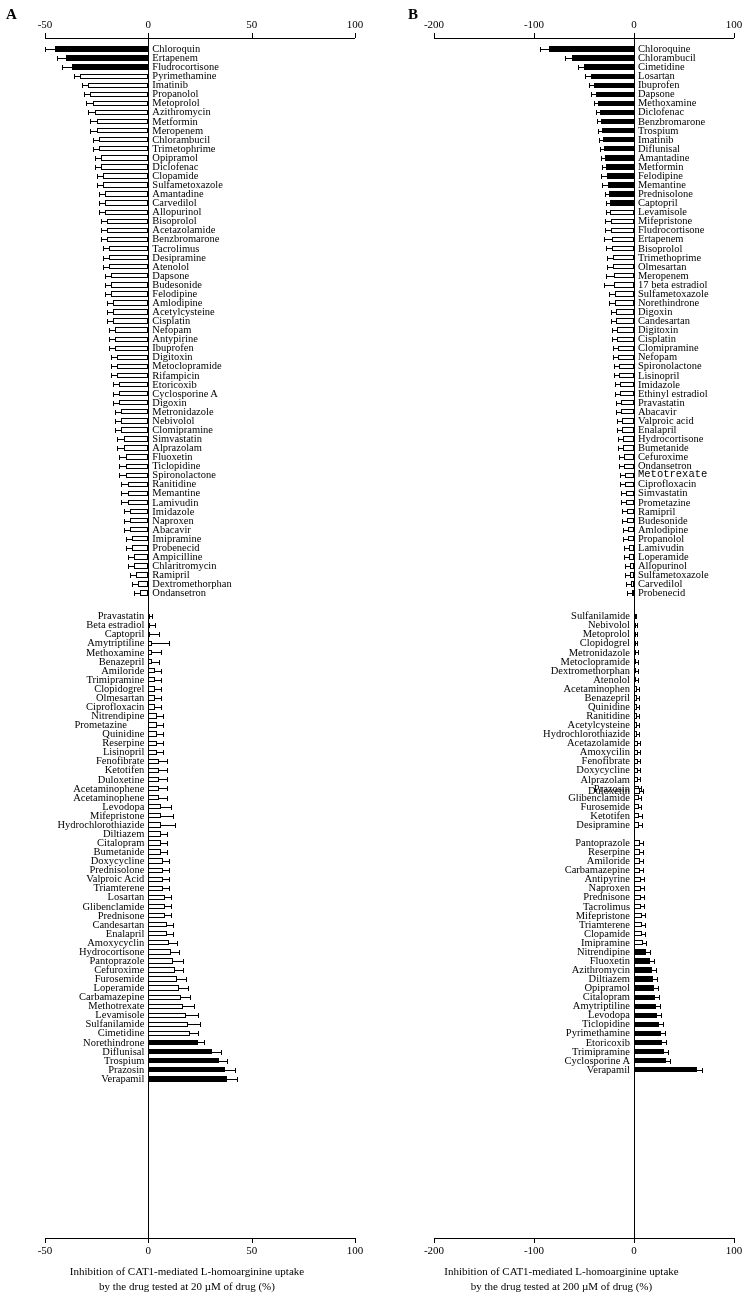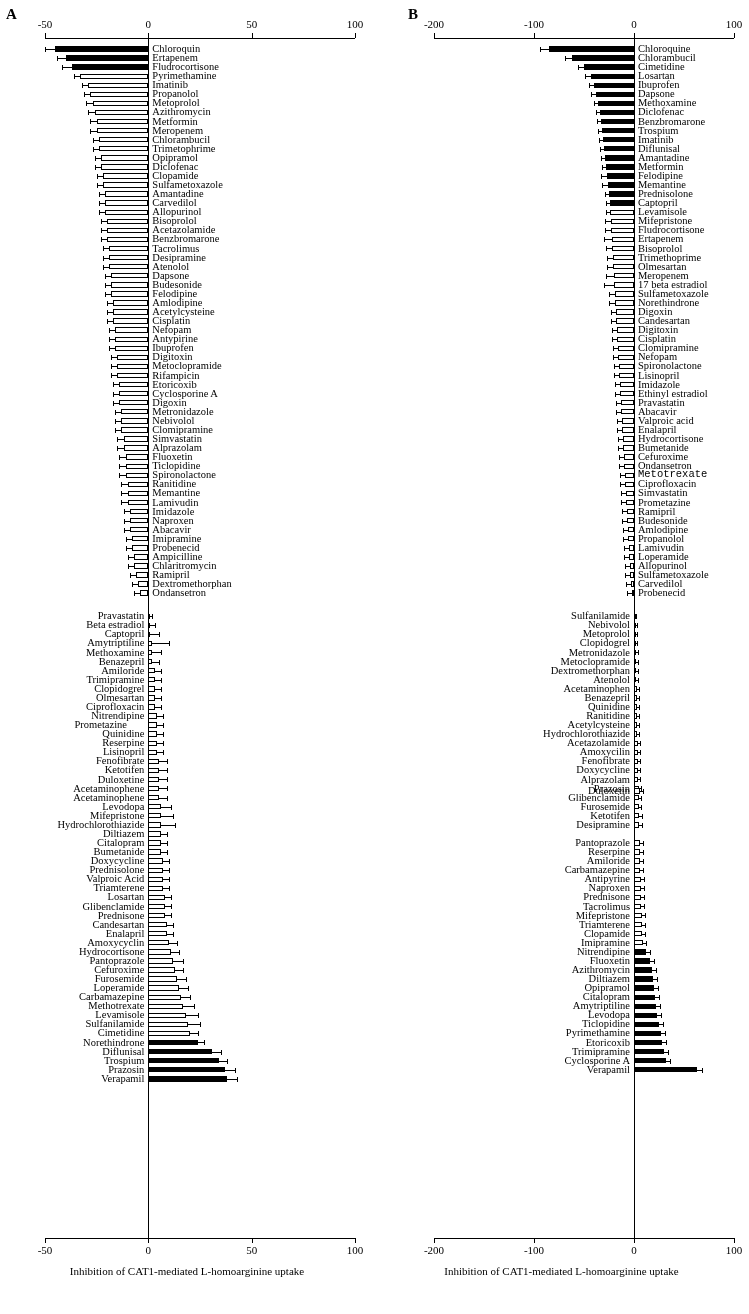--- a/index.html
+++ b/index.html
@@ -743,20 +743,21 @@
       <div class="ticklabel" style="left: 45px; top: 6px;">-50</div>
       <div class="tick" style="left: 148.333px; top: 0px;"></div>
       <div class="ticklabel" style="left: 148.333px; top: 6px;">0</div>
       <div class="tick" style="left: 251.667px; top: 0px;"></div>
       <div class="ticklabel" style="left: 251.667px; top: 6px;">50</div>
       <div class="tick" style="left: 355px; top: 0px;"></div>
       <div class="ticklabel" style="left: 355px; top: 6px;">100</div>
     </div>
   <div class="xtitle" style="top:1264px;">
     <div>Inhibition of CAT1-mediated L-homoarginine uptake</div>
+    <div>by the drug tested at 20 µM of drug (%)</div>
   </div>
 <div class="zeroline" style="left: 148.333px; top: 38px; height: 1200px;"></div>
   </div>
 
 <div class="panel" id="panelB">
   <div class="panel-letter" style="left:34px;top:6px;">B</div>
   <div class="axis-top" id="axisB-top" style="left: 0px; top: 22px; width: 100%; height: 22px;">
       <div class="axis-line" style="left: 60px; width: 300px; top: 16px;"></div>
       <div class="tick" style="left: 60px; top: 11px;"></div>
       <div class="ticklabel" style="left: 60px; top: -4px;">-200</div>
@@ -1447,15 +1448,16 @@
       <div class="ticklabel" style="left: 60px; top: 6px;">-200</div>
       <div class="tick" style="left: 160px; top: 0px;"></div>
       <div class="ticklabel" style="left: 160px; top: 6px;">-100</div>
       <div class="tick" style="left: 260px; top: 0px;"></div>
       <div class="ticklabel" style="left: 260px; top: 6px;">0</div>
       <div class="tick" style="left: 360px; top: 0px;"></div>
       <div class="ticklabel" style="left: 360px; top: 6px;">100</div>
     </div>
   <div class="xtitle" style="top:1264px;">
     <div>Inhibition of CAT1-mediated L-homoarginine uptake</div>
+    <div>by the drug tested at 200 µM of drug (%)</div>
   </div>
 <div class="zeroline" style="left: 260px; top: 38px; height: 1200px;"></div>
   </div>
 
 </body></html>

